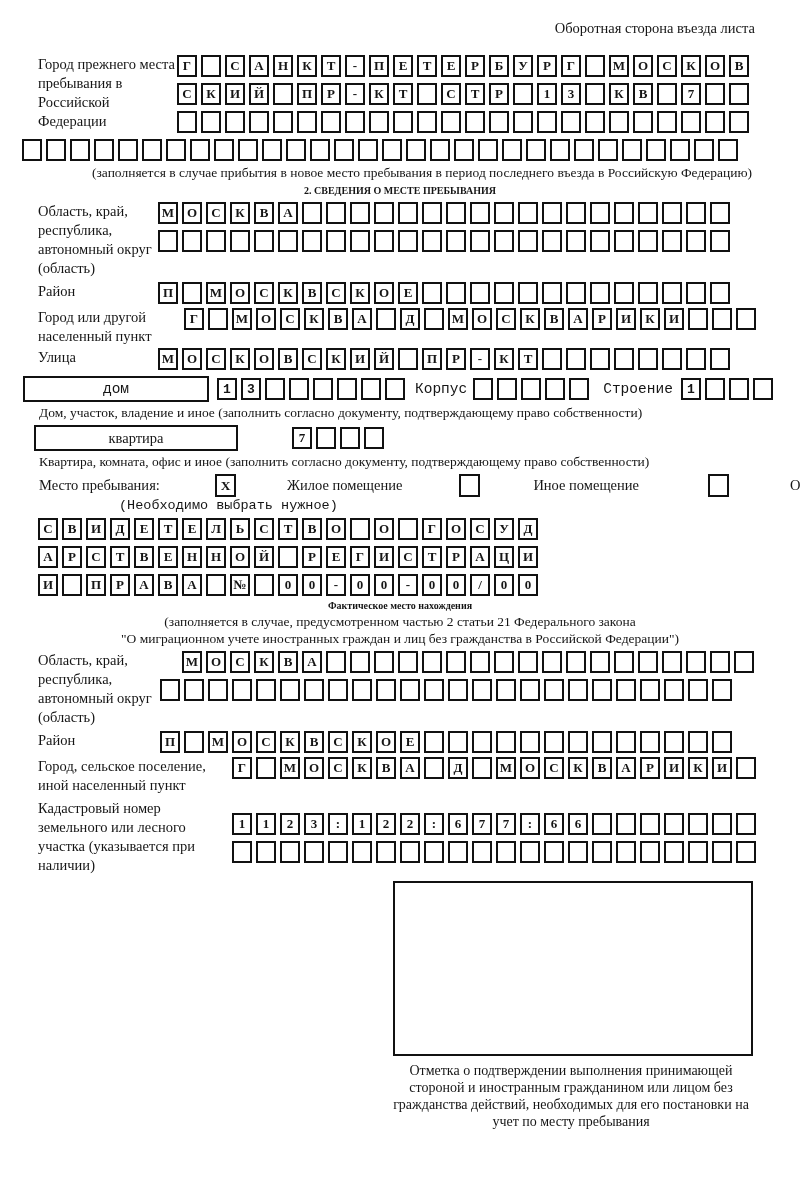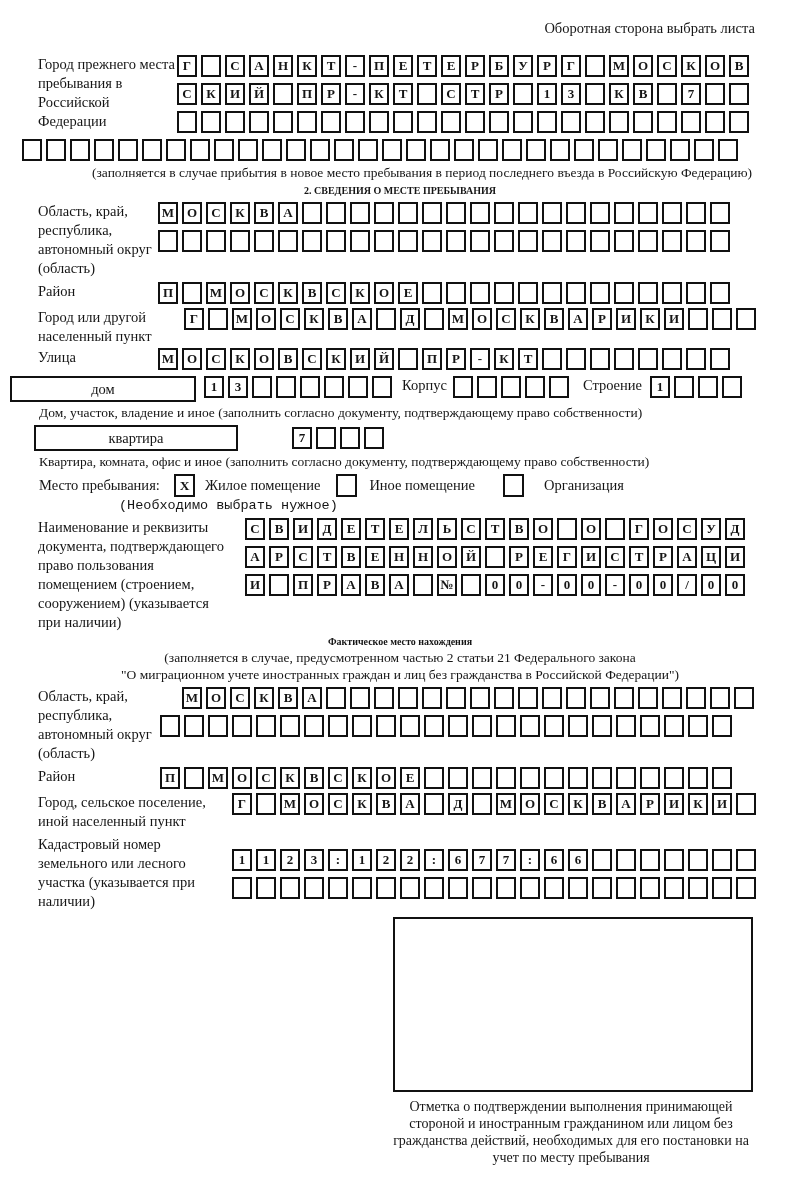--- a/index.html
+++ b/index.html
@@ -26,21 +26,21 @@
       font-size:13.5px;font-weight:600;flex:0 0 auto;}
   .stamp{border:2px solid #111;background:#fff;}
   .mt2{margin-top:2px;}.mt3{margin-top:3px;padding-left:44px;}.mt4{margin-top:4px;}.mt6{margin-top:6px;}
   .ml38{margin-left:38px;}.ml39{margin-left:39px;}
 </style>
 </head>
 <body>
 
 <div class="page">
 
-  <div class="hdr">Оборотная сторона выбрать листа</div>
+  <div class="hdr">Оборотная сторона въезда листа</div>
 
   <div class="row ml38" style="margin-top:18px;">
     <div class="lbl w139">Город прежнего места пребывания в Российской Федерации</div>
     <div class="rows">
       <div class="cells">
           <span class="c">Г</span>
           <span class="c"></span>
           <span class="c">С</span>
           <span class="c">А</span>
           <span class="c">Н</span>
@@ -295,21 +295,21 @@
         <span class="c"></span>
         <span class="c"></span>
         <span class="c"></span>
         <span class="c"></span>
         <span class="c"></span>
         <span class="c"></span>
         <span class="c"></span>
       </div>
   </div>
 
-  <div class="row mt6" style="margin-left:10px;">
+  <div class="row mt6" style="margin-left:23px;align-items:center;font-family:Liberation Mono, monospace;">
     <div class="bigbox" style="width:182px;">
       <span>дом</span>
     </div>
     <div class="cells" style="margin-left:8px;">
         <span class="c">1</span>
         <span class="c">3</span>
         <span class="c"></span>
         <span class="c"></span>
         <span class="c"></span>
         <span class="c"></span>
@@ -340,33 +340,32 @@
     </div>
     <div class="cells" style="margin-left:6px;">
         <span class="c">7</span>
         <span class="c"></span>
         <span class="c"></span>
         <span class="c"></span>
       </div>
   </div>
   <div class="note ml39 mt2">Квартира, комната, офис и иное (заполнить согласно документу, подтверждающему право собственности)</div>
 
-  <div class="row ml39 mt4" style="align-items:center;">
+  <div class="row ml39 mt4" style="align-items:center;gap:41px;">
     <span class="lbl" style="width:135px;">Место пребывания:</span>
     <span class="cb">X</span>
     <span class="lbl" style="margin:0 16px 0 10px;">Жилое помещение</span>
     <span class="cb"></span>
     <span class="lbl" style="margin:0 28px 0 12px;">Иное помещение</span>
     <span class="cb"></span>
     <span class="lbl" style="margin-left:20px;">Организация</span>
   </div>
   <div class="note" style="margin-left:119px;font-family:Liberation Mono, monospace;">(Необходимо выбрать нужное)</div>
 
   <div class="row ml38 mt4">
-    <div class="lbl w207" style="padding-right:12px;box-sizing:border-box;">Наименование и реквизиты документа, подтверждающего право пользования помещением (строением, сооружением) (указывается при наличии)</div>
     <div class="rows">
       <div class="cells">
           <span class="c">С</span>
           <span class="c">В</span>
           <span class="c">И</span>
           <span class="c">Д</span>
           <span class="c">Е</span>
           <span class="c">Т</span>
           <span class="c">Е</span>
           <span class="c">Л</span>

